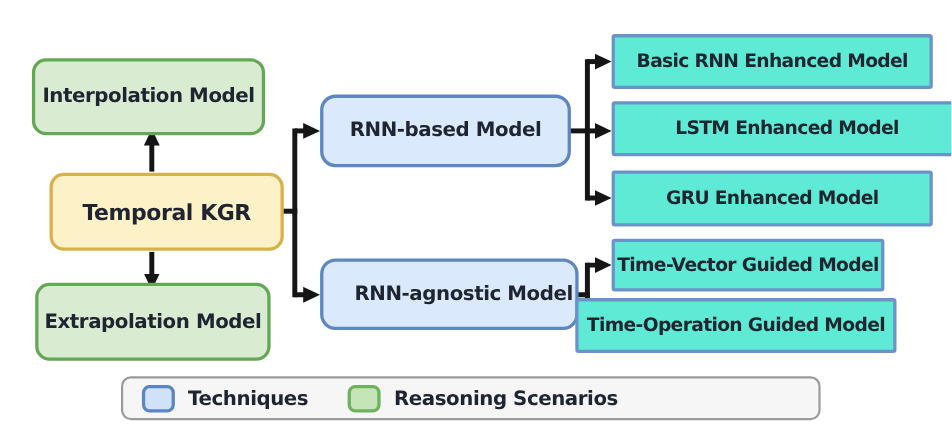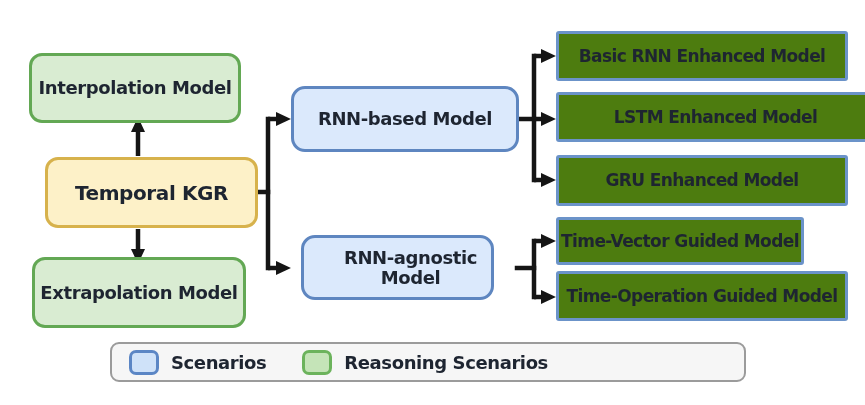--- a/index.html
+++ b/index.html
@@ -8,21 +8,21 @@
     font-family:"DejaVu Sans","Liberation Sans",sans-serif;
   }
   .node{
     position:absolute;display:flex;align-items:center;justify-content:center;
     font-weight:700;color:#1e2531;text-align:center;line-height:1.1;
     letter-spacing:-0.4px;box-sizing:border-box;
   }
   .green{background:#d9ecd2;border:3px solid #63a854;border-radius:13px;}
   .yellow{background:#fdf1c8;border:3px solid #d7b24c;border-radius:13px;}
   .blue{background:#dbe9fc;border:3px solid #5e86c0;border-radius:14px;}
-  .blue-sm{background:#4d7c0f;border:3px solid #6b93c9;border-radius:3px;}
+  .blue-sm{background:#5eead4;border:3px solid #6b93c9;border-radius:3px;}
   .lbl-lg{font-size:20px;}
   .lbl-md{font-size:18px;}
   .lbl-sm{font-size:17px;letter-spacing:-0.6px;}
   .wires{position:absolute;left:0;top:0;pointer-events:none;}
   .legend{
     position:absolute;left:110px;top:342px;width:636px;height:40px;
     background:#f6f6f6;border:2px solid #9b9b9b;border-radius:9px;
     display:flex;align-items:center;box-sizing:border-box;
     padding-left:17px;gap:36px;
   }
@@ -69,36 +69,36 @@
   </svg>
 
   <div class="node green lbl-md" style="left:29px;top:53px;width:212px;height:70px;">Interpolation Model</div>
 
   <div class="node yellow lbl-lg" style="left:33px;top:157px;width:213px;height:71px;margin-left:12px;">Temporal KGR</div>
 
   <div class="node green lbl-md" style="left:32px;top:257px;width:214px;height:71px;">Extrapolation Model</div>
 
   <div class="node blue lbl-md" style="left:291px;top:86px;width:228px;height:66px;">RNN-based Model</div>
 
-  <div class="node blue lbl-md" style="left:301px;top:235px;width:193px;height:65px;padding-left:26px;">RNN-agnostic Model</div>
+  <div class="node blue lbl-md" style="left:291px;top:235px;width:235px;height:65px;padding-left:26px;">RNN-agnostic Model</div>
 
   <div class="node blue-sm lbl-sm" style="left:556px;top:31px;width:292px;height:50px;">Basic RNN Enhanced Model</div>
 
   <div class="node blue-sm lbl-sm" style="left:556px;top:92px;width:319px;height:50px;">LSTM Enhanced Model</div>
 
   <div class="node blue-sm lbl-sm" style="left:556px;top:155px;width:292px;height:51px;">GRU Enhanced Model</div>
 
   <div class="node blue-sm lbl-sm" style="left:556px;top:217px;width:248px;height:48px;text-align:right;">Time-Vector Guided Model</div>
 
-  <div class="node blue-sm lbl-sm" style="left:556px;top:271px;width:292px;height:50px;">Time-Operation Guided Model</div>
+  <div class="node blue-sm lbl-sm" style="left:523px;top:271px;width:292px;height:50px;">Time-Operation Guided Model</div>
 
   <div class="legend">
     <div class="legend-item">
       <span class="sw sw-blue"></span>
-      <span class="legend-label">Scenarios</span>
+      <span class="legend-label">Techniques</span>
     </div>
     <div class="legend-item">
       <span class="sw sw-green"></span>
       <span class="legend-label">Reasoning Scenarios</span>
     </div>
   </div>
 
 </div>
 
 </body></html>

